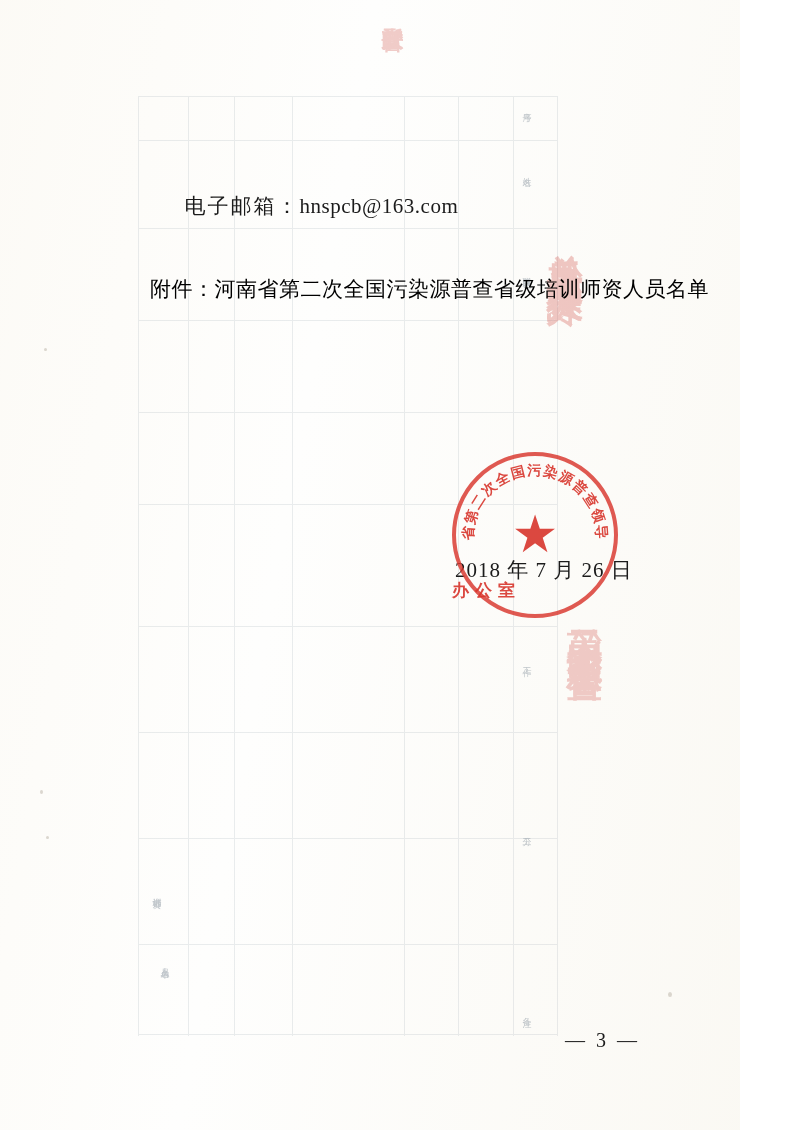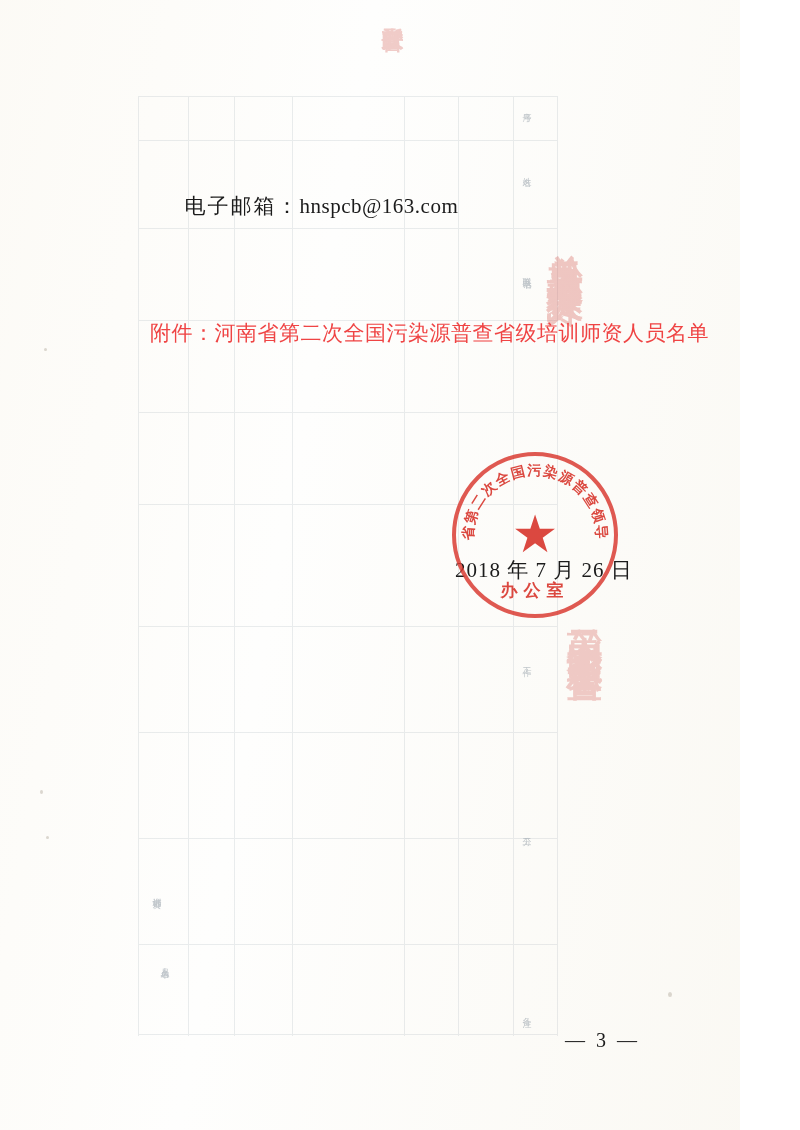--- a/index.html
+++ b/index.html
@@ -112,23 +112,22 @@
     white-space: pre;
     letter-spacing: 0.5px;
   }
   .line .label {
     letter-spacing: 2px;
   }
   .mono {
     font-family: "Liberation Serif", serif;
   }
   .attachment {
-    margin-top: 44px;
     font-size: 21px;
-    color: #ef4444;
+    color: #000000;
     line-height: 34px;
     letter-spacing: 0.5px;
     white-space: pre;
   }
 
   
   .date-line {
     position: absolute;
     left: 455px;
     top: 556px;
@@ -177,21 +176,21 @@
     font-family: "DejaVu Sans", sans-serif;
     font-weight: bold;
     letter-spacing: 1.5px;
     opacity: 0.9;
   }
   .seal-bottom {
     position: absolute;
     left: 0;
     right: 0;
     bottom: 16px;
-    text-align: center;
+    text-align: left;
     color: #d8352c;
     font-size: 17px;
     font-weight: bold;
     letter-spacing: 6px;
     font-family: Liberation Mono, monospace;
     opacity: 0.9;
   }
 
   
   .page-number {

